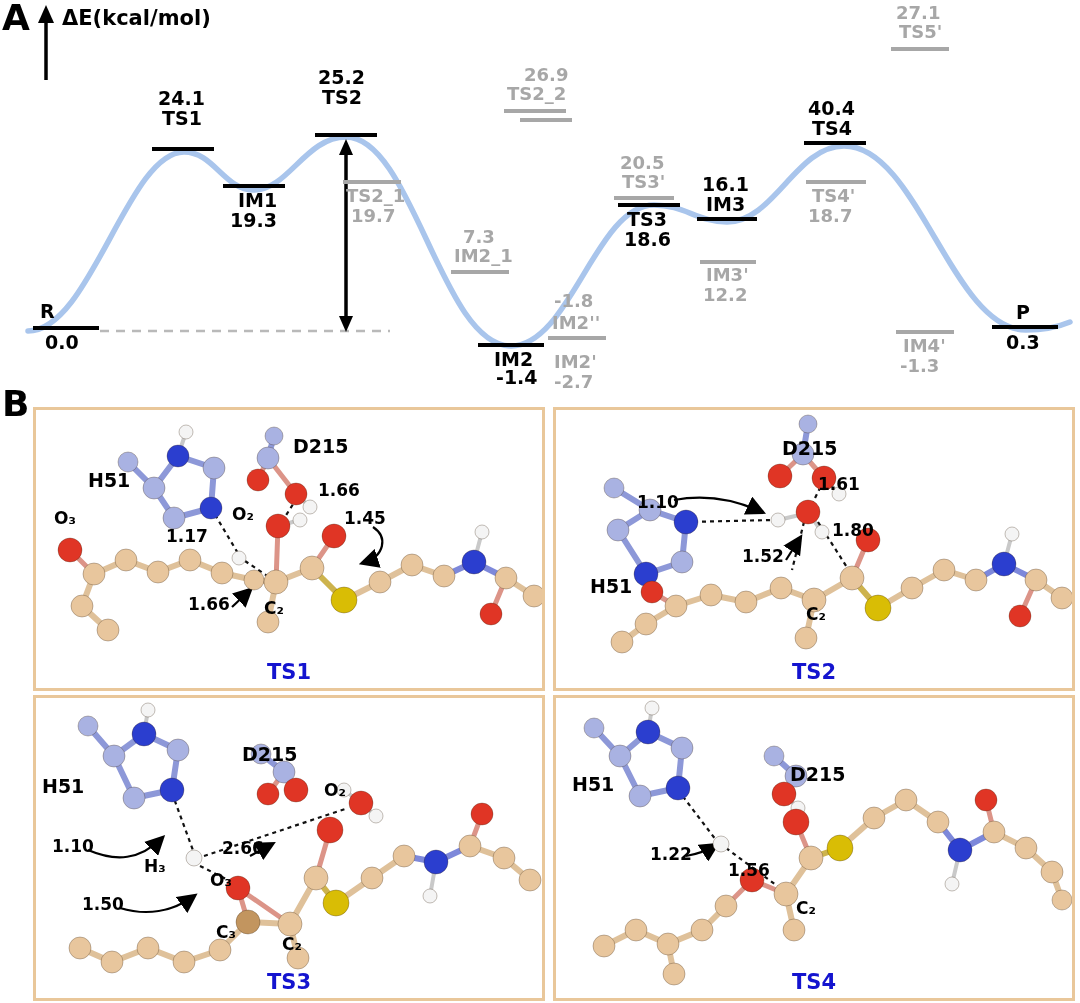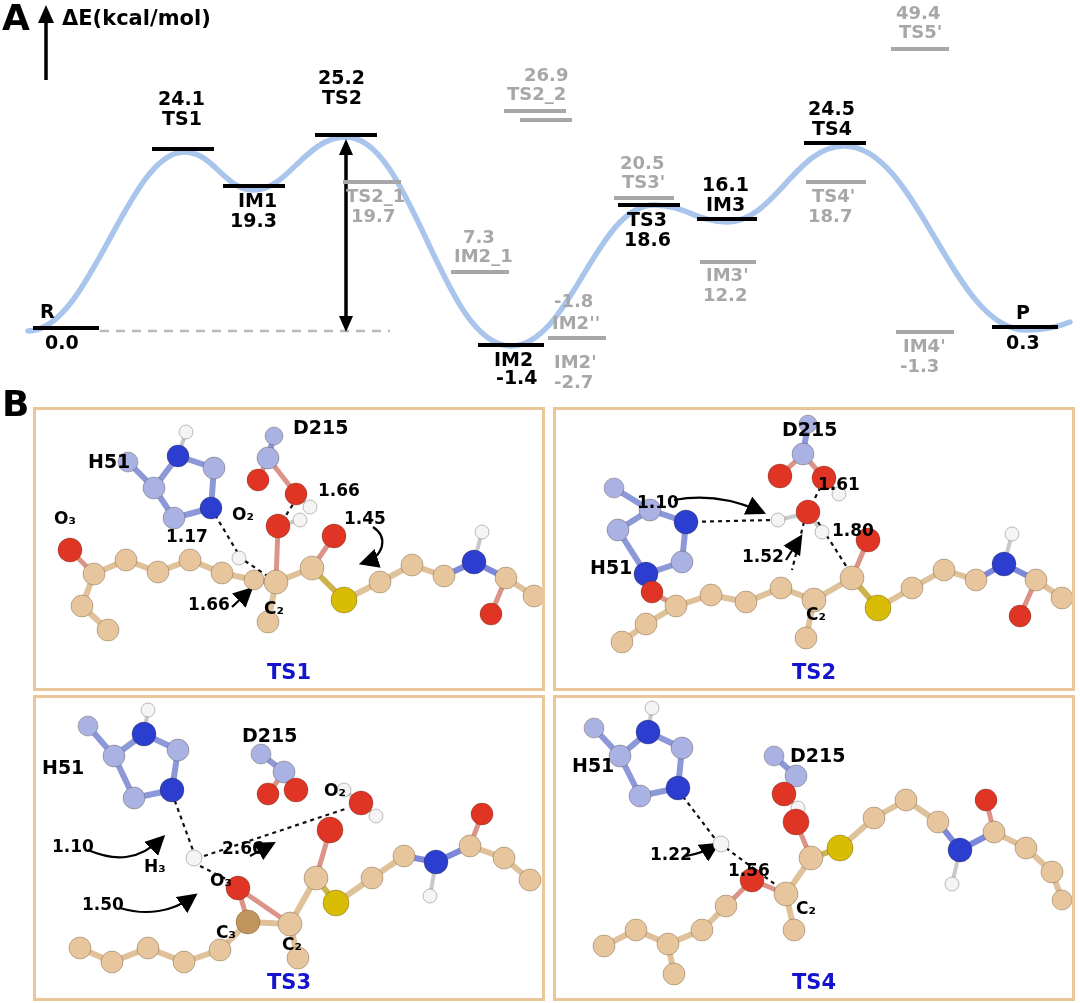--- a/index.html
+++ b/index.html
@@ -8,21 +8,21 @@
   .pletter{position:absolute;font-weight:bold;font-size:36px;color:#000;line-height:1;}
   .axlab{position:absolute;font-weight:bold;font-size:21px;color:#000;white-space:nowrap;}
   .lt{position:absolute;font-weight:bold;font-size:19px;color:#000;white-space:nowrap;line-height:1;}
   .lt.g{color:#a7a7a7;font-size:18px;}
   .bar{position:absolute;height:4px;}
   .bar.b{background:#000;}
   .bar.g{background:#a7a7a7;}
   .mbox{position:absolute;background:#fff;border:3px solid #e9c79a;}
   .mol{position:absolute;left:0;top:0;width:100%;height:100%;}
   .al{position:absolute;font-weight:bold;font-size:17px;color:#000;white-space:nowrap;line-height:1;}
-  .rl{position:absolute;font-weight:bold;font-size:19px;color:#000;white-space:nowrap;line-height:1;}
+  .rl{position:absolute;font-weight:bold;font-size:19px;color:#000;white-space:nowrap;line-height:1;margin-top:19px;}
   .dl{position:absolute;font-weight:bold;font-size:17px;color:#000;white-space:nowrap;line-height:1;}
   .mtitle{position:absolute;left:0;right:0;bottom:5px;text-align:center;font-weight:bold;
           font-size:21px;color:#1414cf;line-height:1;}
   
   .rb{stroke:#8d98d8;stroke-width:6;stroke-linecap:round;}
   .tb{stroke:#dfc19a;stroke-width:6;stroke-linecap:round;}
   .ob{stroke:#dc9488;stroke-width:5;stroke-linecap:round;}
   .yb{stroke:#cdb34d;stroke-width:6;stroke-linecap:round;}
   .bb{stroke:#7d88da;stroke-width:6;stroke-linecap:round;}
   .hb{stroke:#c9c9c9;stroke-width:4;stroke-linecap:round;}
@@ -87,42 +87,42 @@
   <span class="lt" style="left:238px;top:191px">IM1</span>
   <span class="lt" style="left:230px;top:211px">19.3</span>
   <span class="lt" style="left:318px;top:68px">25.2</span>
   <span class="lt" style="left:322px;top:88px">TS2</span>
   <span class="lt" style="left:494px;top:350px">IM2</span>
   <span class="lt" style="left:496px;top:368px">-1.4</span>
   <span class="lt" style="left:627px;top:210px">TS3</span>
   <span class="lt" style="left:624px;top:230px">18.6</span>
   <span class="lt" style="left:702px;top:175px">16.1</span>
   <span class="lt" style="left:706px;top:195px">IM3</span>
-  <span class="lt" style="left:808px;top:99px">24.5</span>
+  <span class="lt" style="left:808px;top:99px">40.4</span>
   <span class="lt" style="left:812px;top:119px">TS4</span>
   <span class="lt" style="left:1016px;top:303px">P</span>
   <span class="lt" style="left:1006px;top:333px">0.3</span>
 
   <span class="lt g" style="left:346px;top:187px">TS2_1</span>
   <span class="lt g" style="left:351px;top:207px">19.7</span>
   <span class="lt g" style="left:524px;top:66px">26.9</span>
   <span class="lt g" style="left:507px;top:85px">TS2_2</span>
   <span class="lt g" style="left:463px;top:228px">7.3</span>
   <span class="lt g" style="left:454px;top:247px">IM2_1</span>
   <span class="lt g" style="left:554px;top:292px">-1.8</span>
   <span class="lt g" style="left:552px;top:314px">IM2''</span>
   <span class="lt g" style="left:554px;top:353px">IM2'</span>
   <span class="lt g" style="left:554px;top:373px">-2.7</span>
   <span class="lt g" style="left:620px;top:154px">20.5</span>
   <span class="lt g" style="left:622px;top:173px">TS3'</span>
   <span class="lt g" style="left:706px;top:266px">IM3'</span>
   <span class="lt g" style="left:703px;top:286px">12.2</span>
   <span class="lt g" style="left:812px;top:187px">TS4'</span>
   <span class="lt g" style="left:808px;top:207px">18.7</span>
-  <span class="lt g" style="left:896px;top:4px">49.4</span>
+  <span class="lt g" style="left:896px;top:4px">27.1</span>
   <span class="lt g" style="left:899px;top:23px">TS5'</span>
   <span class="lt g" style="left:903px;top:337px">IM4'</span>
   <span class="lt g" style="left:900px;top:357px">-1.3</span>
 
   <span class="pletter" style="left:2px;top:386px">B</span>
 
   <div class="mbox" style="left:33px;top:407px;width:506px;height:278px">
     <svg class="mol" viewBox="0 0 506 278">
       <g>
         <line class="rb" x1="92" y1="52" x2="118" y2="78"></line>

